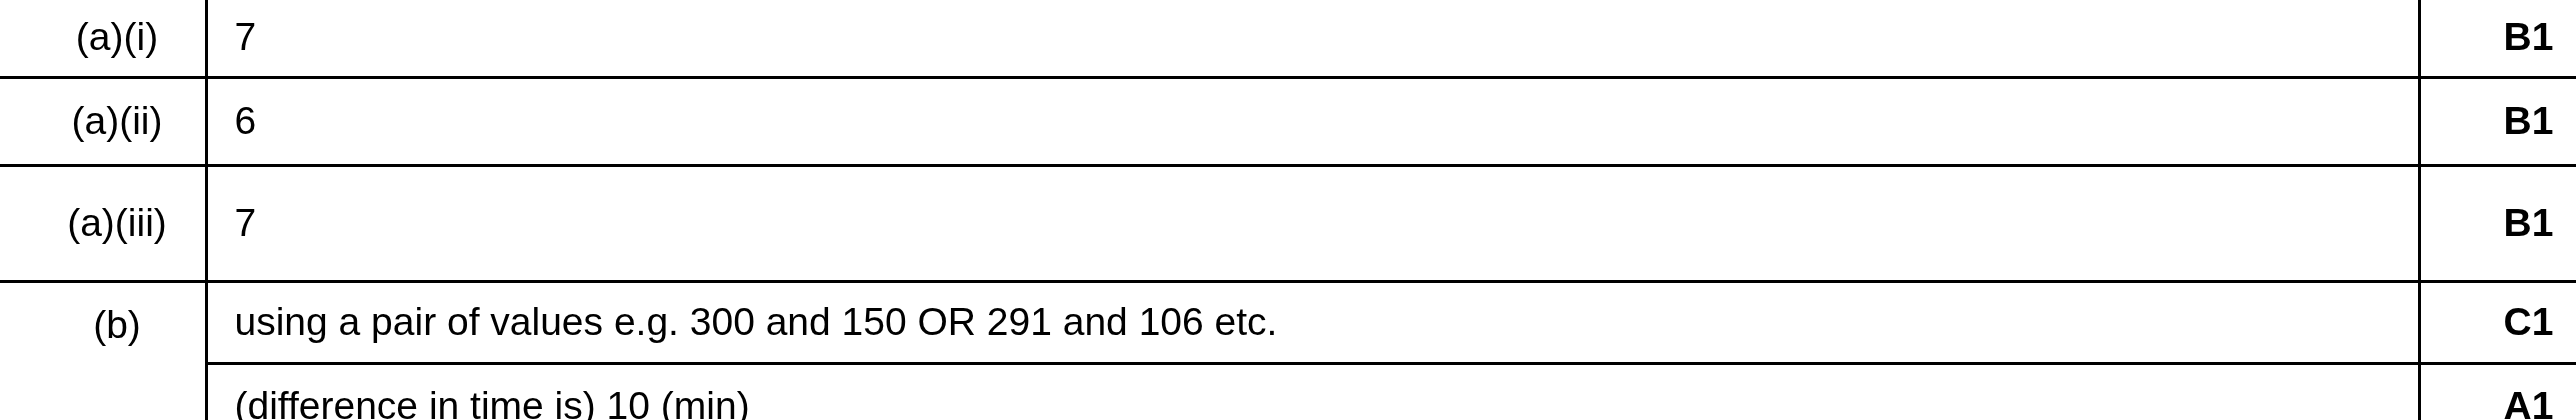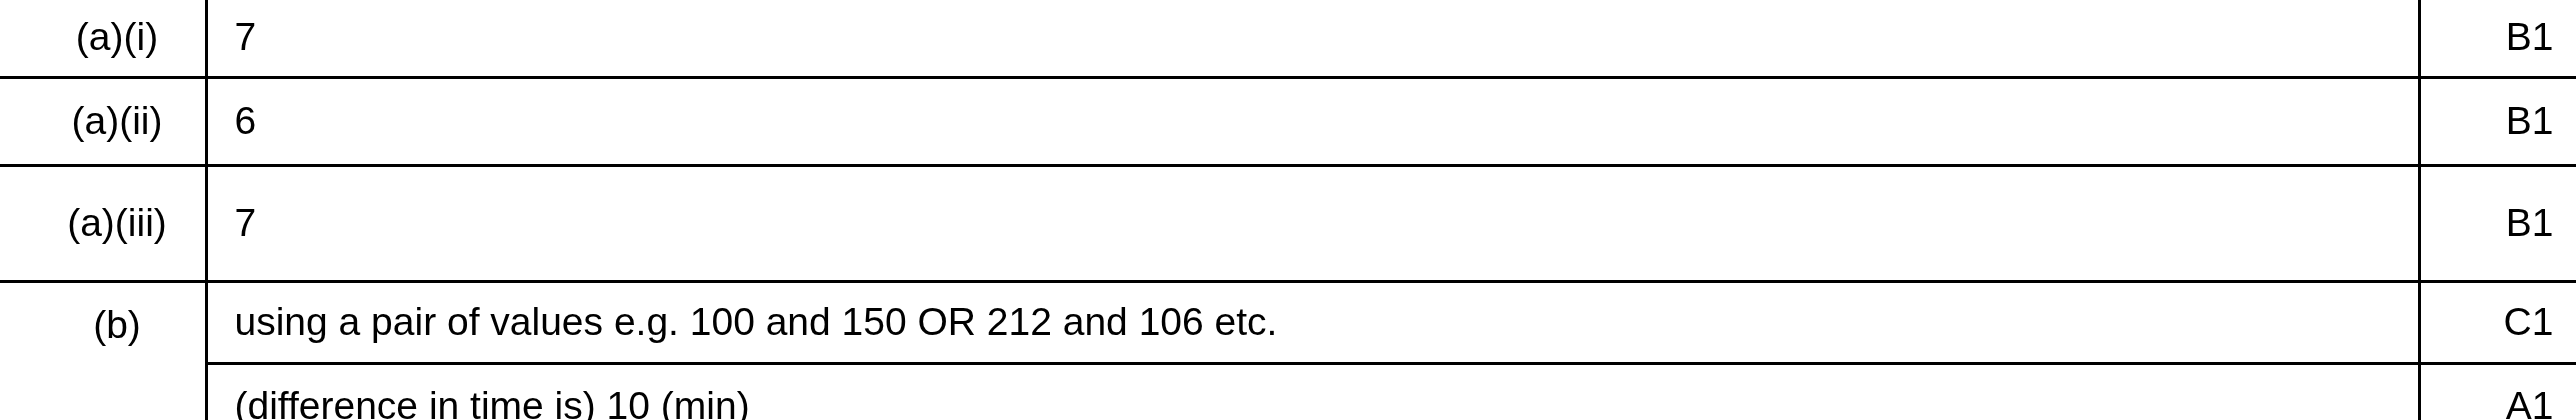--- a/index.html
+++ b/index.html
@@ -42,21 +42,21 @@
     text-align: left;
     vertical-align: middle;
     padding-left: 27px;
   }
   
   td.mark {
     border-left: 3.5px solid #000000;
     text-align: right;
     vertical-align: middle;
     padding-right: 22.6px;
-    font-weight: normal;
+    font-weight: bold;
   }
   
   tr.ruled td {
     border-bottom: 3.5px solid #000000;
   }
   
   tr.ruled-partial td.answer,
   tr.ruled-partial td.mark {
     border-bottom: 3.5px solid #000000;
   }
@@ -91,21 +91,21 @@
         <td class="answer">6</td>
         <td class="mark">B1</td>
       </tr>
       <tr class="ruled" style="height:116px">
         <td class="part">(a)(iii)</td>
         <td class="answer">7</td>
         <td class="mark">B1</td>
       </tr>
       <tr class="ruled-partial" style="height:82px">
         <td class="part-span" rowspan="2">(b)</td>
-        <td class="answer">using a pair of values e.g. 100 and 150 OR 212 and 106 etc.</td>
+        <td class="answer">using a pair of values e.g. 300 and 150 OR 291 and 106 etc.</td>
         <td class="mark">C1</td>
       </tr>
       <tr style="height:85px">
         <td class="answer">(difference in time is) 10 (min)</td>
         <td class="mark">A1</td>
       </tr>
     </tbody>
   </table>
 </div>
 

